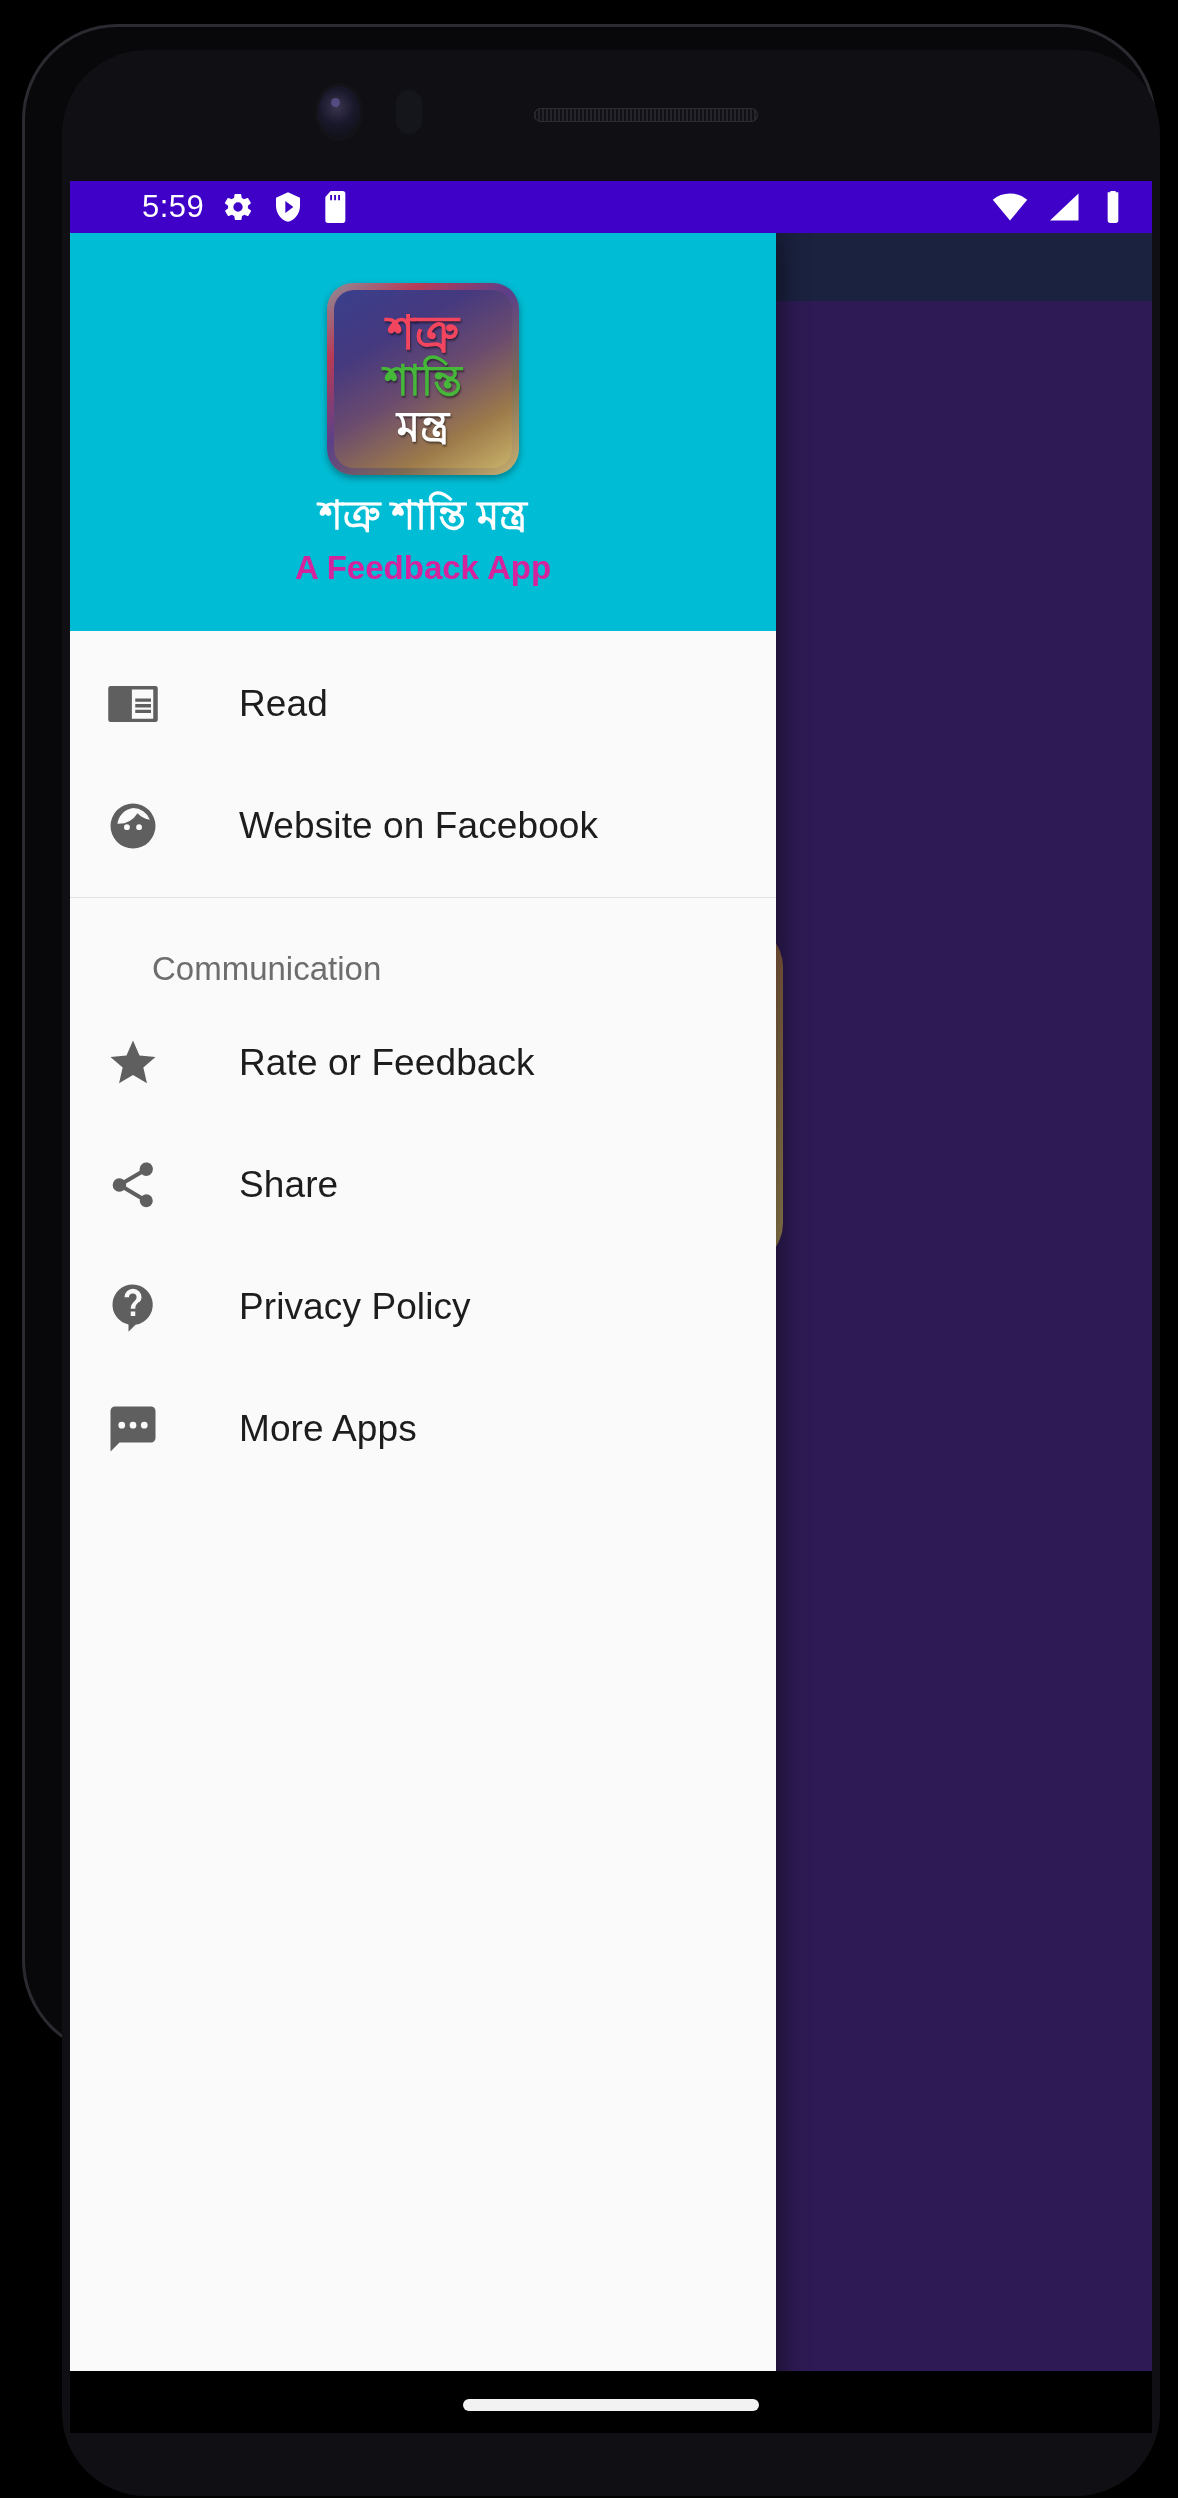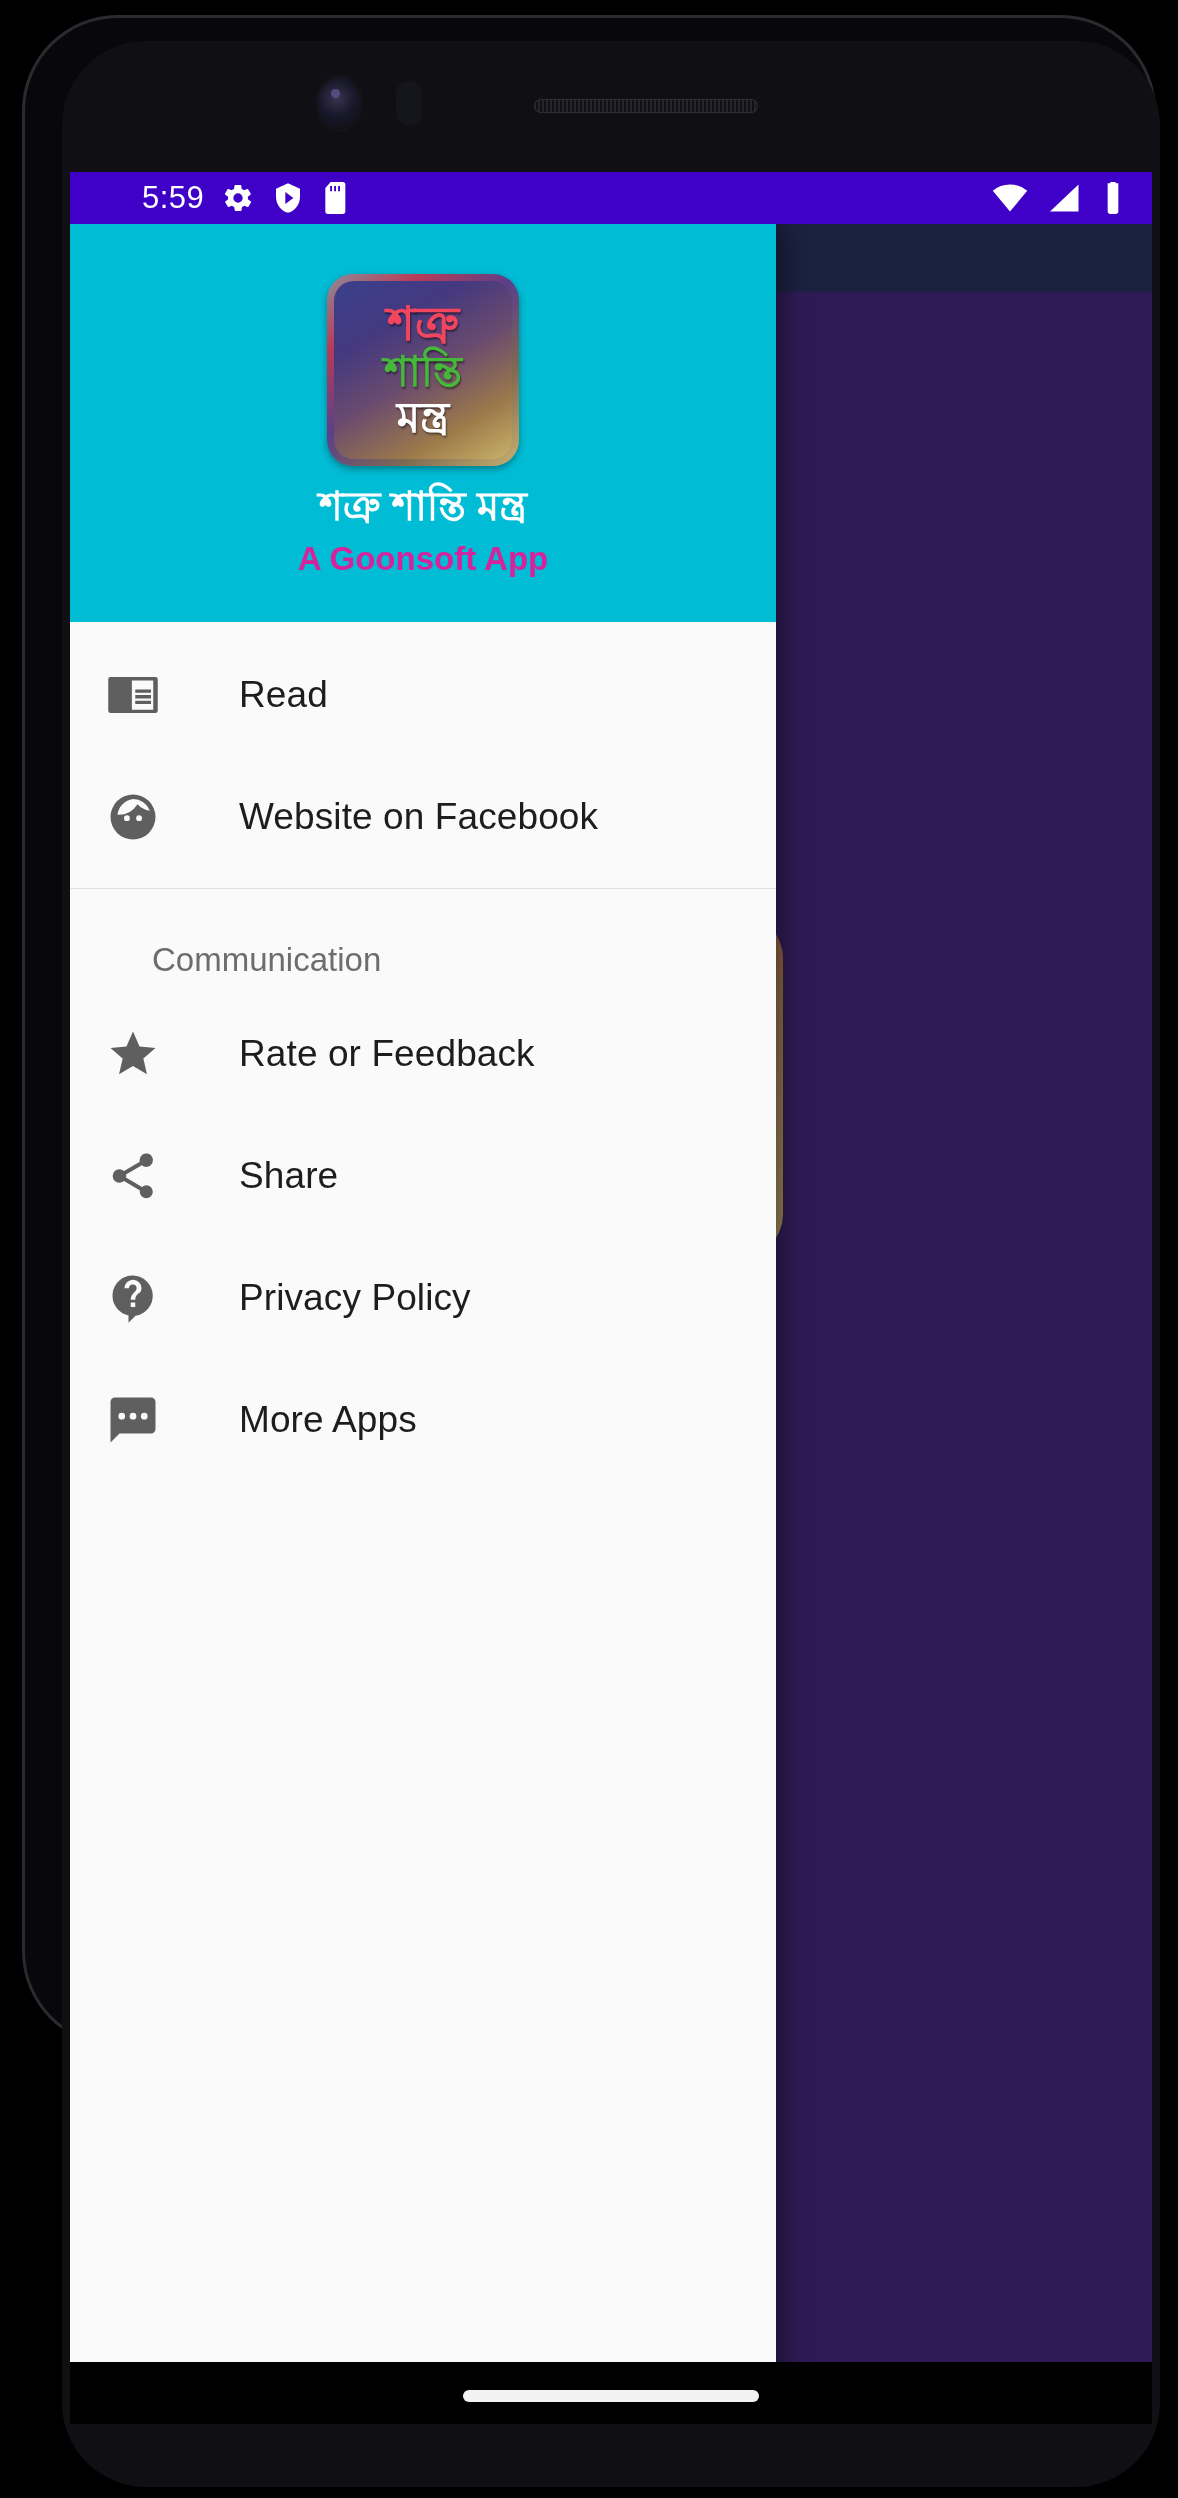--- a/index.html
+++ b/index.html
@@ -6,21 +6,21 @@
   html, body {
     width: 1178px; height: 2498px;
     background: #000;
     font-family: "Liberation Sans", sans-serif;
     overflow: hidden;
   }
 
   
   #phone-frame {
     position: absolute;
-    left: 22px; top: 15px;
+    left: 22px; top: 24px;
     width: 1134px; height: 2032px;
     border-radius: 96px;
     background: #08080a;
     box-shadow: inset 0 0 0 3px #2a2a30;
   }
   #phone-bezel {
     position: absolute;
     left: 40px; top: 26px;
     width: 1098px; height: 2446px;
     border-radius: 84px;
@@ -263,21 +263,21 @@
 
       <div id="drawer-header">
         <div id="app-icon">
           <div id="app-icon-inner">
             <span class="icon-word iw1">শত্রু</span>
             <span class="icon-word iw2">শান্তি</span>
             <span class="icon-word iw3">মন্ত্র</span>
           </div>
         </div>
         <div id="drawer-app-name">শত্রু শান্তি মন্ত্র</div>
-        <div id="drawer-app-subtitle">A Goonsoft App</div>
+        <div id="drawer-app-subtitle">A Feedback App</div>
       </div>
 
       <div id="drawer-menu">
 
         <div class="menu-item">
           <span class="menu-item-icon">
             <svg width="54" height="54" viewBox="0 0 24 24" fill="#5f5f5f">
               <path d="M13 12h7v1.5h-7V12zm0-2.5h7V11h-7V9.5zm0 5h7V16h-7v-1.5zM22 4H2a1 1 0 0 0-1 1v14a1 1 0 0 0 1 1h20a1 1 0 0 0 1-1V5a1 1 0 0 0-1-1zm-1 14.5h-9.5v-13H21v13z"></path>
             </svg>
           </span>

